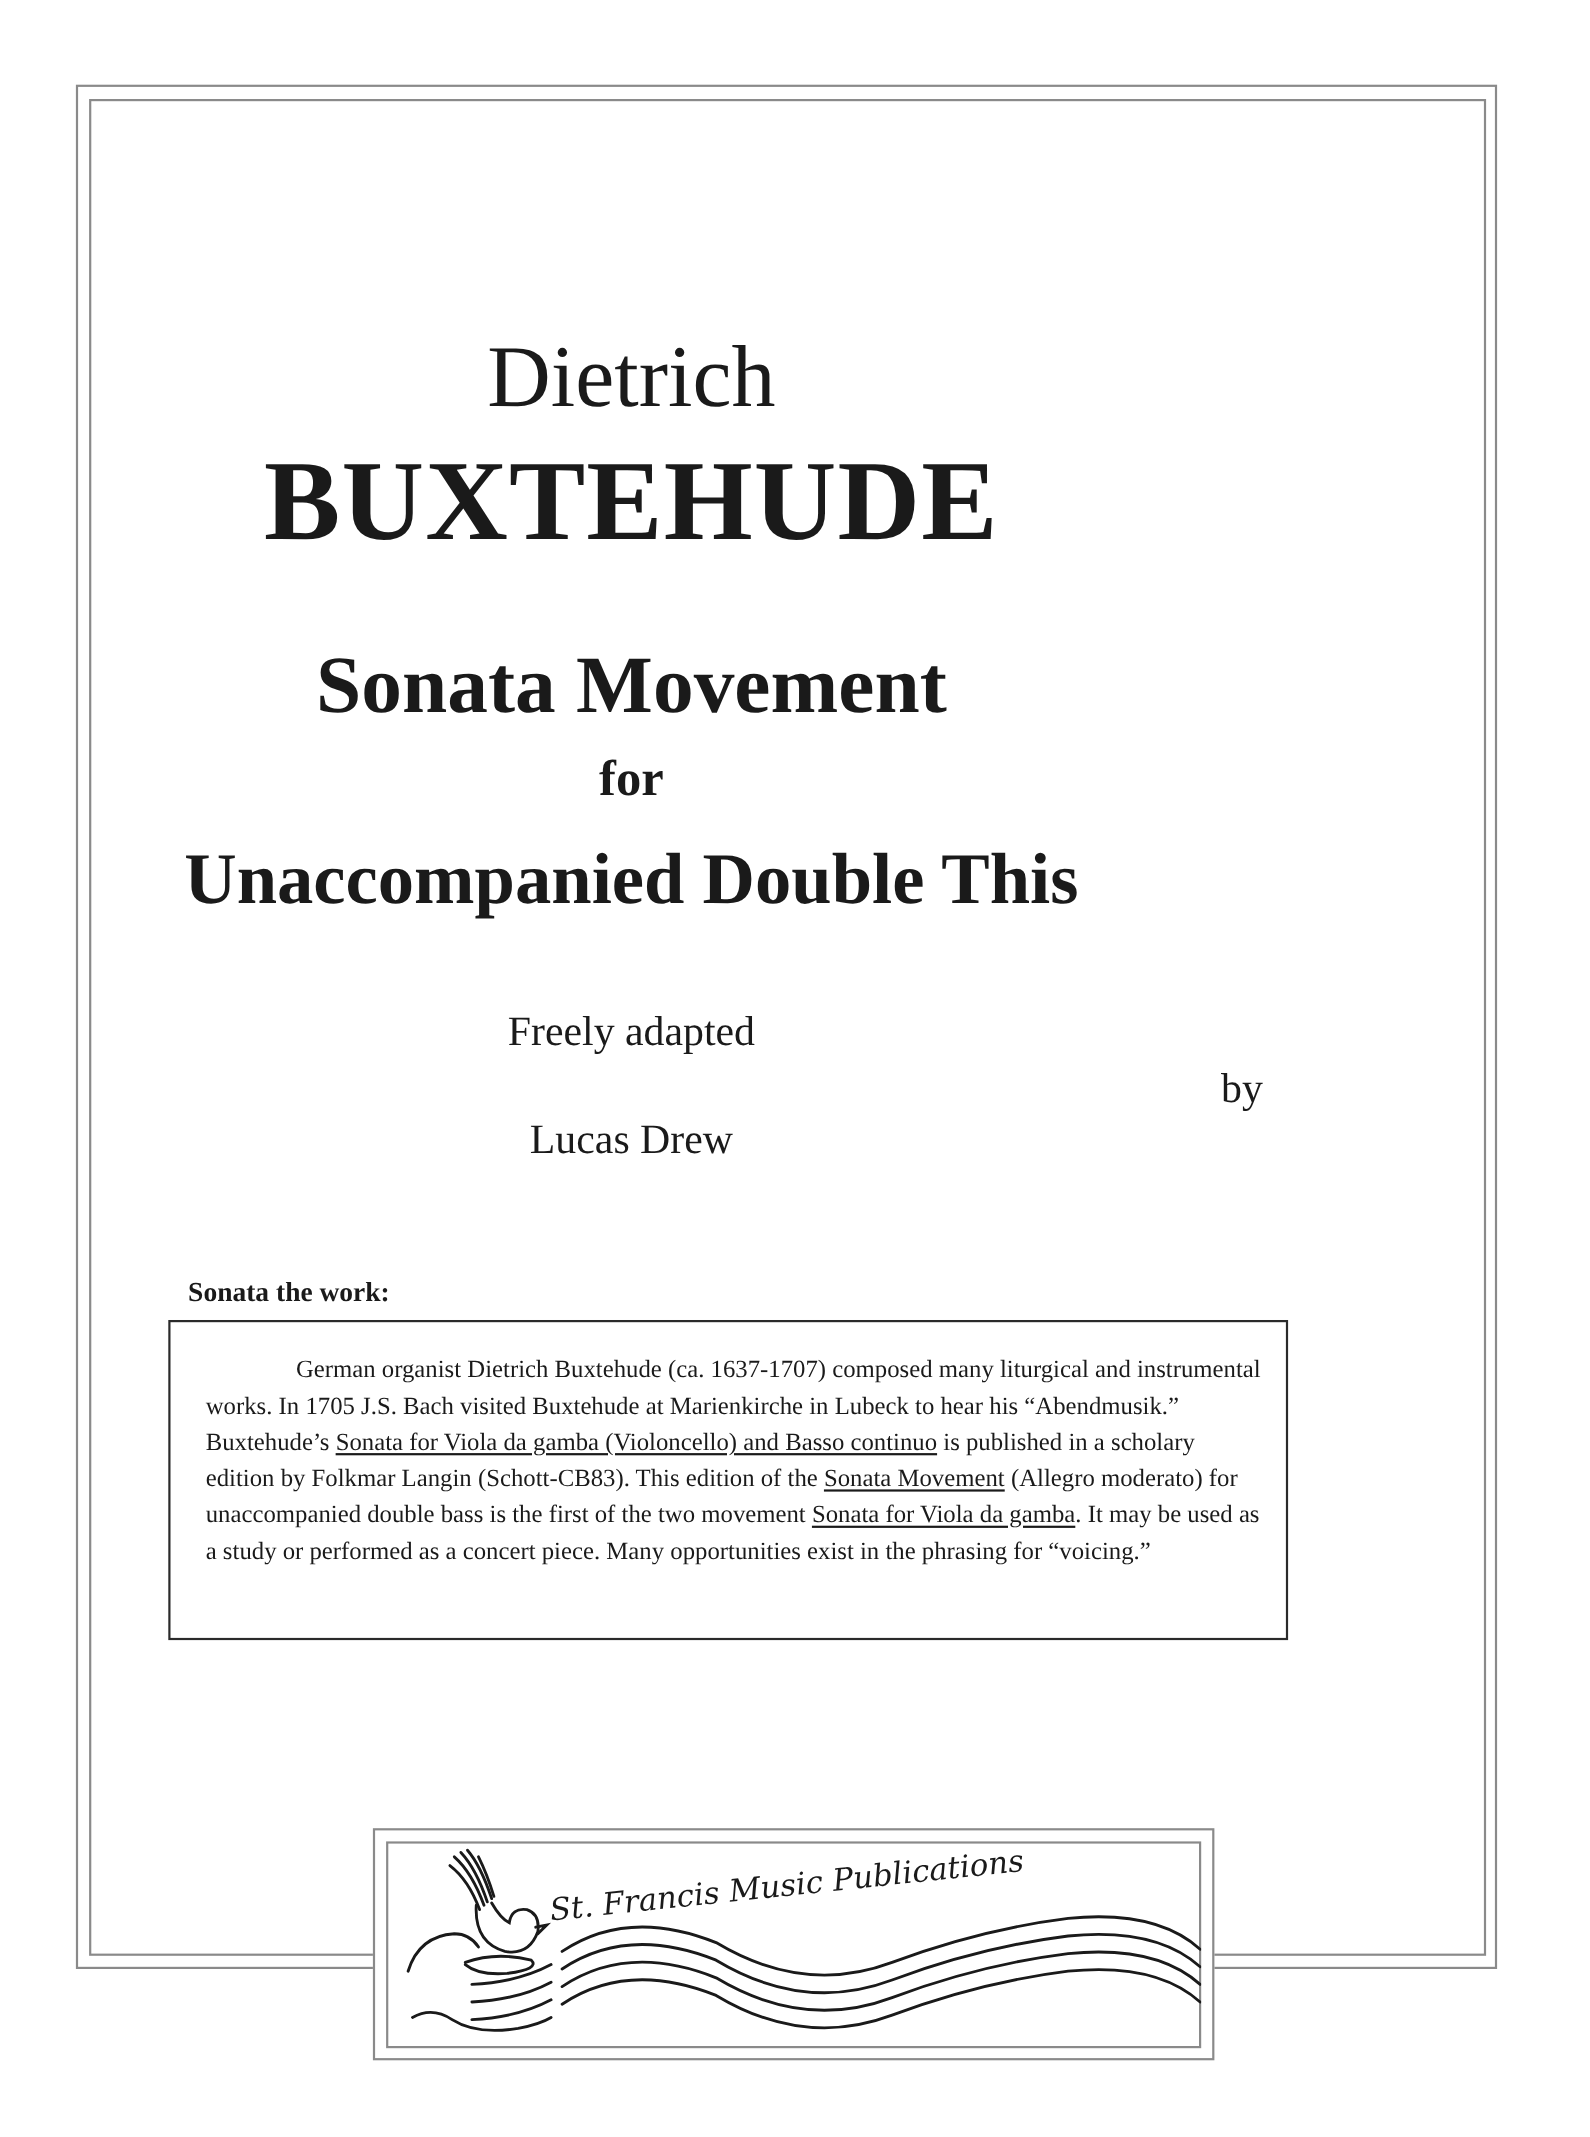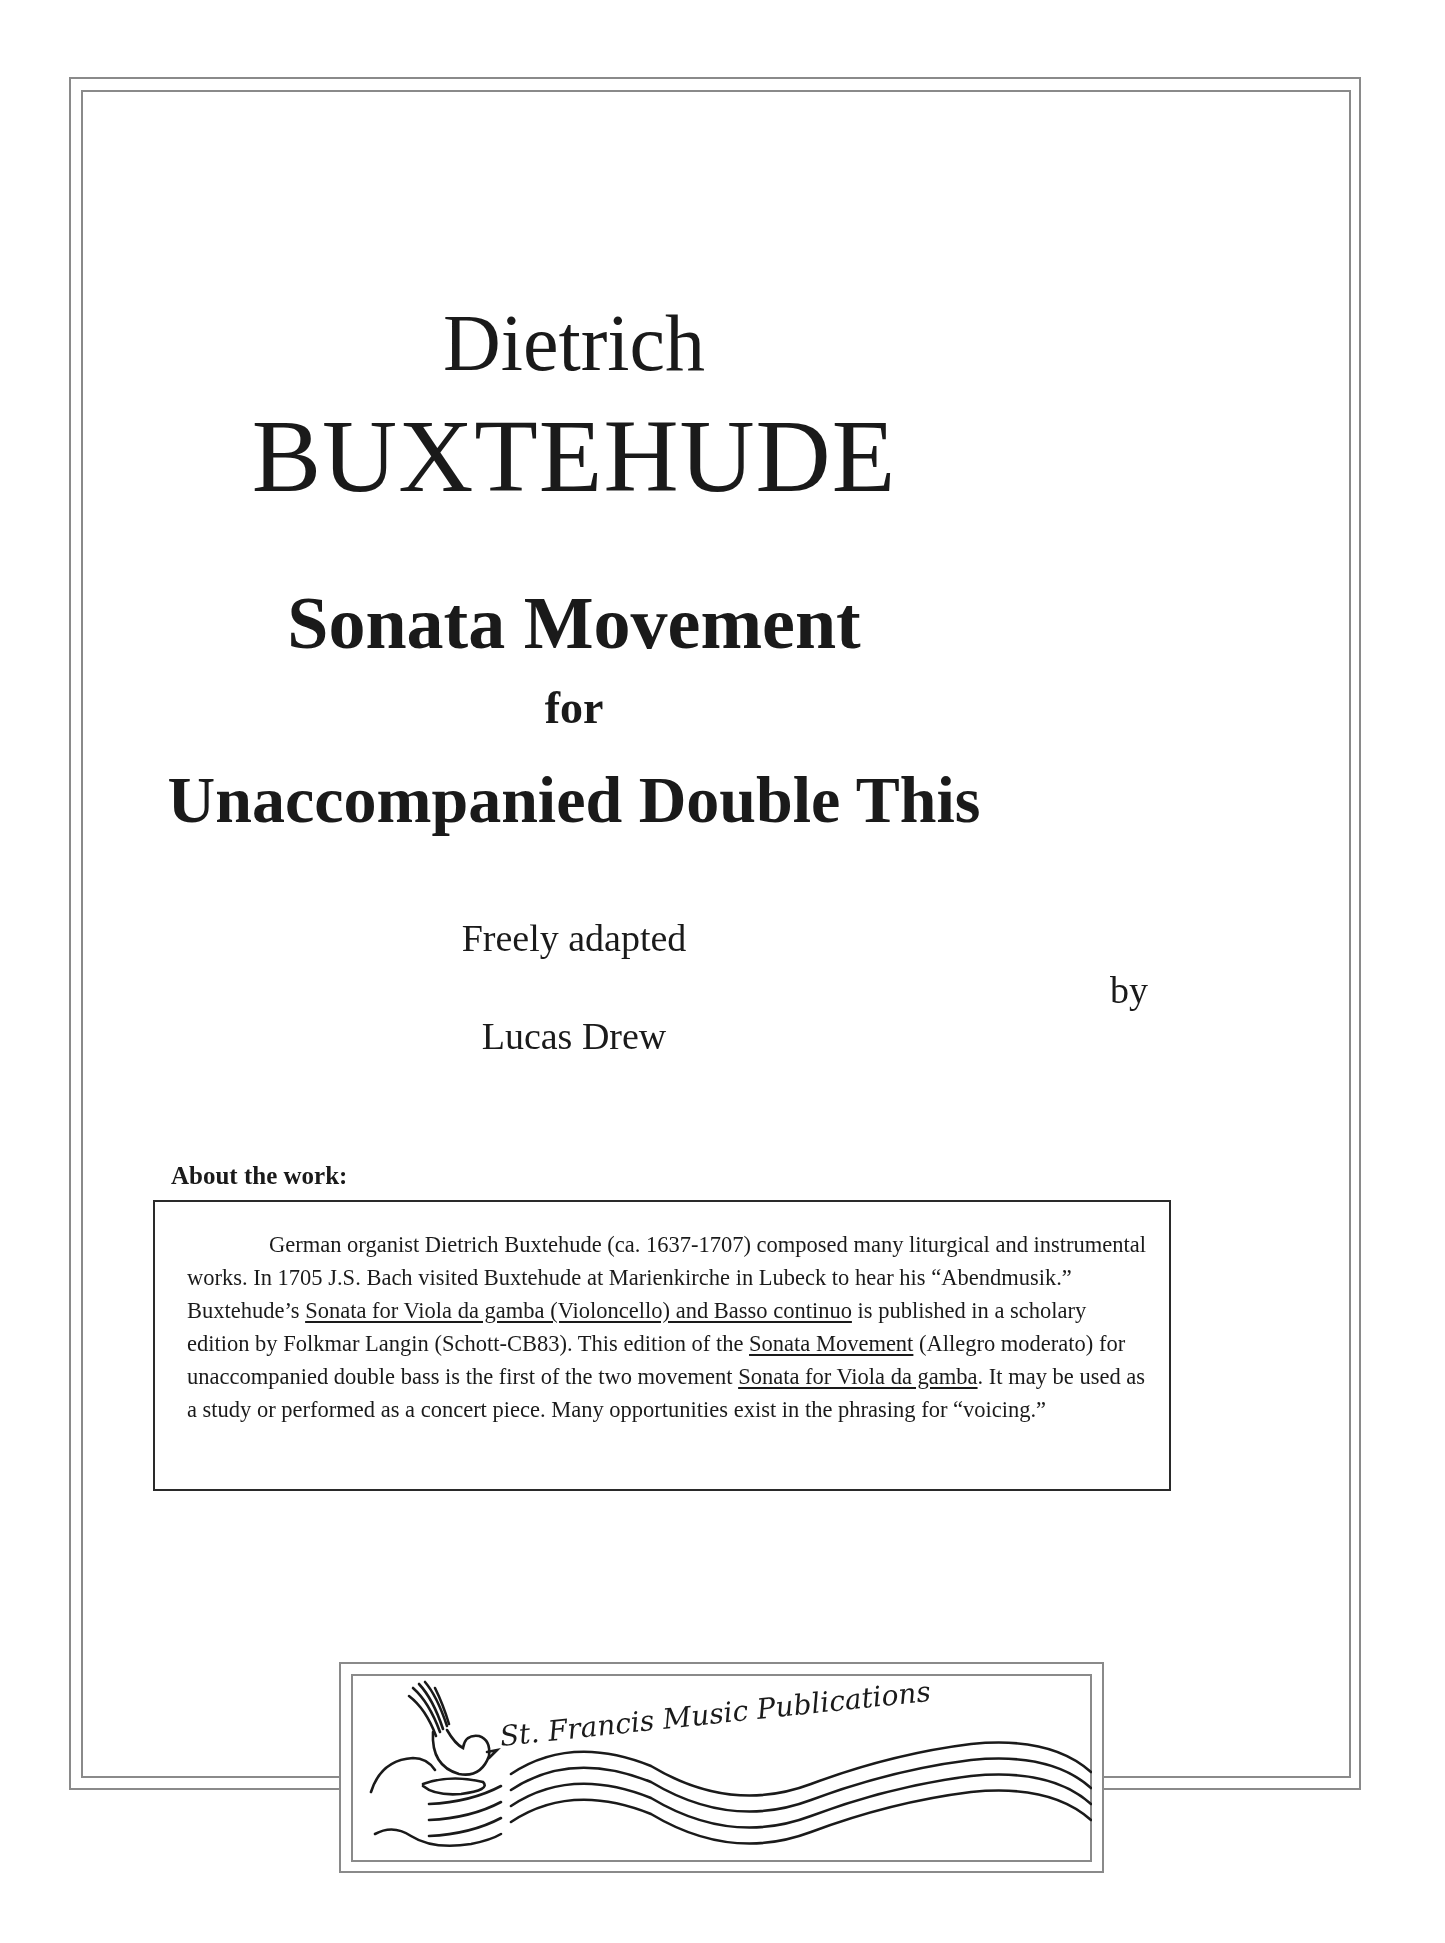--- a/index.html
+++ b/index.html
@@ -1,21 +1,21 @@
 <!DOCTYPE html>
 <html><head>
   <meta charset="utf-8">
   <style>
     html, body { margin: 0; padding: 0; background: #ffffff; }
     body { width: 1445px; height: 1943px; position: relative; overflow: hidden; font-family: "Liberation Serif", "DejaVu Serif", serif; color: #1a1a1a; }
     .frame-outer { position: absolute; left: 69px; top: 77px; width: 1292px; height: 1713px; border: 2px solid #8a8a8a; box-sizing: border-box; }
     .frame-inner { position: absolute; left: 81px; top: 90px; width: 1270px; height: 1688px; border: 2px solid #8a8a8a; box-sizing: border-box; }
     .center-line { position: absolute; left: 0; width: 1148px; text-align: center; white-space: nowrap; }
     .composer-first { top: 298px; font-size: 80px; font-weight: normal; letter-spacing: 0px; }
-    .composer-last { top: 396px; font-size: 104px; font-weight: normal; letter-spacing: 1px; }
+    .composer-last { top: 396px; font-size: 104px; font-weight: bold; letter-spacing: 1px; }
     .title { top: 581px; font-size: 74px; font-weight: bold; }
     .title-for { top: 681px; font-size: 46px; font-weight: bold; }
     .subtitle { top: 762px; font-size: 66px; font-weight: bold; }
     .arr-1 { top: 916px; font-size: 38px; }
     .arr-2 { top: 968px; font-size: 38px; text-align: right; }
     .arr-3 { top: 1014px; font-size: 38px; }
     .about-heading { position: absolute; left: 171px; top: 1162px; font-size: 25px; font-weight: bold; }
     .about-box { position: absolute; left: 153px; top: 1200px; width: 1018px; height: 291px; border: 2px solid #2a2a2a; box-sizing: border-box; padding: 26px 18px 0 32px; }
     .about-text { font-size: 22.5px; line-height: 33px; text-indent: 82px; margin: 0; text-align: left; }
     .about-text u { text-decoration: underline; text-underline-offset: 3px; }
@@ -32,21 +32,21 @@
 
 <div class="center-line composer-first">Dietrich</div>
 <div class="center-line composer-last">BUXTEHUDE</div>
 <div class="center-line title">Sonata Movement</div>
 <div class="center-line title-for">for</div>
 <div class="center-line subtitle">Unaccompanied Double This</div>
 <div class="center-line arr-1">Freely adapted</div>
 <div class="center-line arr-2">by</div>
 <div class="center-line arr-3">Lucas Drew</div>
 
-<div class="about-heading">About the work:</div>
+<div class="about-heading">Sonata the work:</div>
 <div class="about-box">
   <p class="about-text">
     <span>German organist Dietrich Buxtehude (ca. 1637-1707) composed many liturgical and instrumental works. In 1705 J.S. Bach visited Buxtehude at Marienkirche in Lubeck to hear his “Abendmusik.”  Buxtehude’s </span><u>Sonata for Viola da gamba (Violoncello) and Basso continuo</u><span> is published in a scholary edition by Folkmar Langin (Schott-CB83).  This edition of the </span><u>Sonata Movement</u><span> (Allegro moderato) for unaccompanied double bass is the first of the two movement </span><u>Sonata for Viola da gamba</u><span>. It may be used as a study or performed as a concert piece. Many opportunities exist in the phrasing for “voicing.”</span>
   </p>
 </div>
 
 <div class="logo-outer"></div>
 <div class="logo-inner"></div>
 <svg class="logo-svg" viewBox="0 0 741 188">
   <g fill="none" stroke="#1a1a1a" stroke-width="2.6" stroke-linecap="round">

